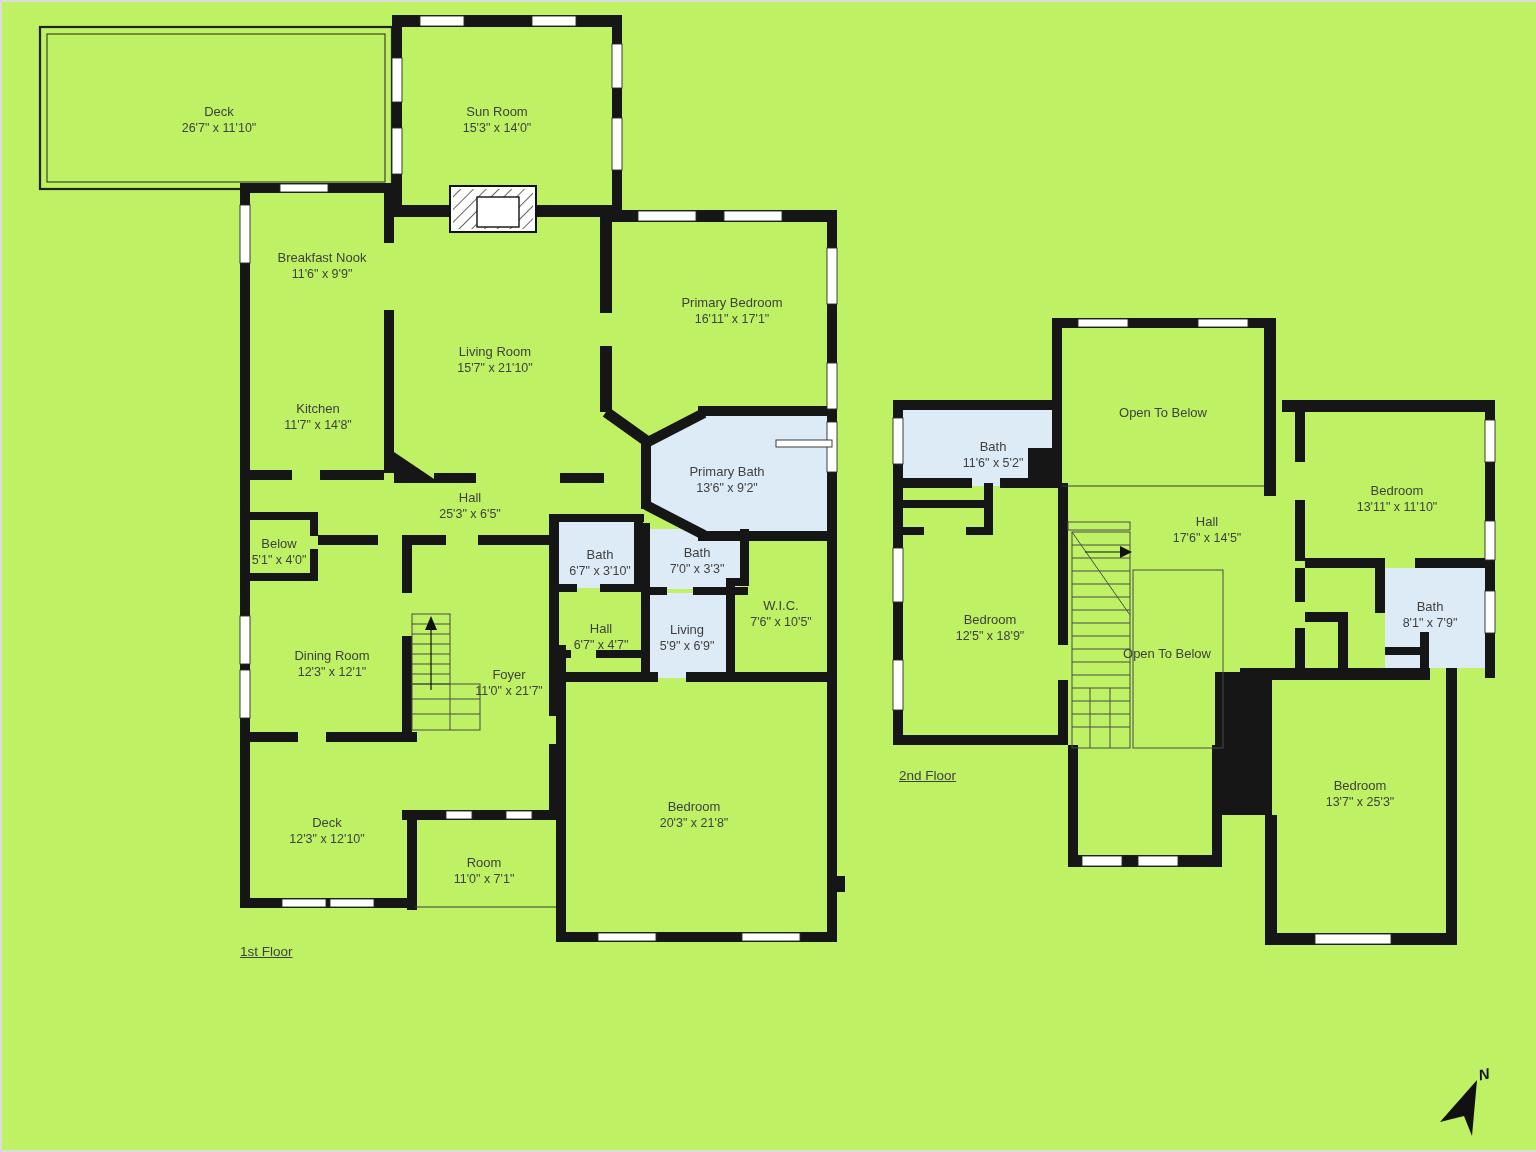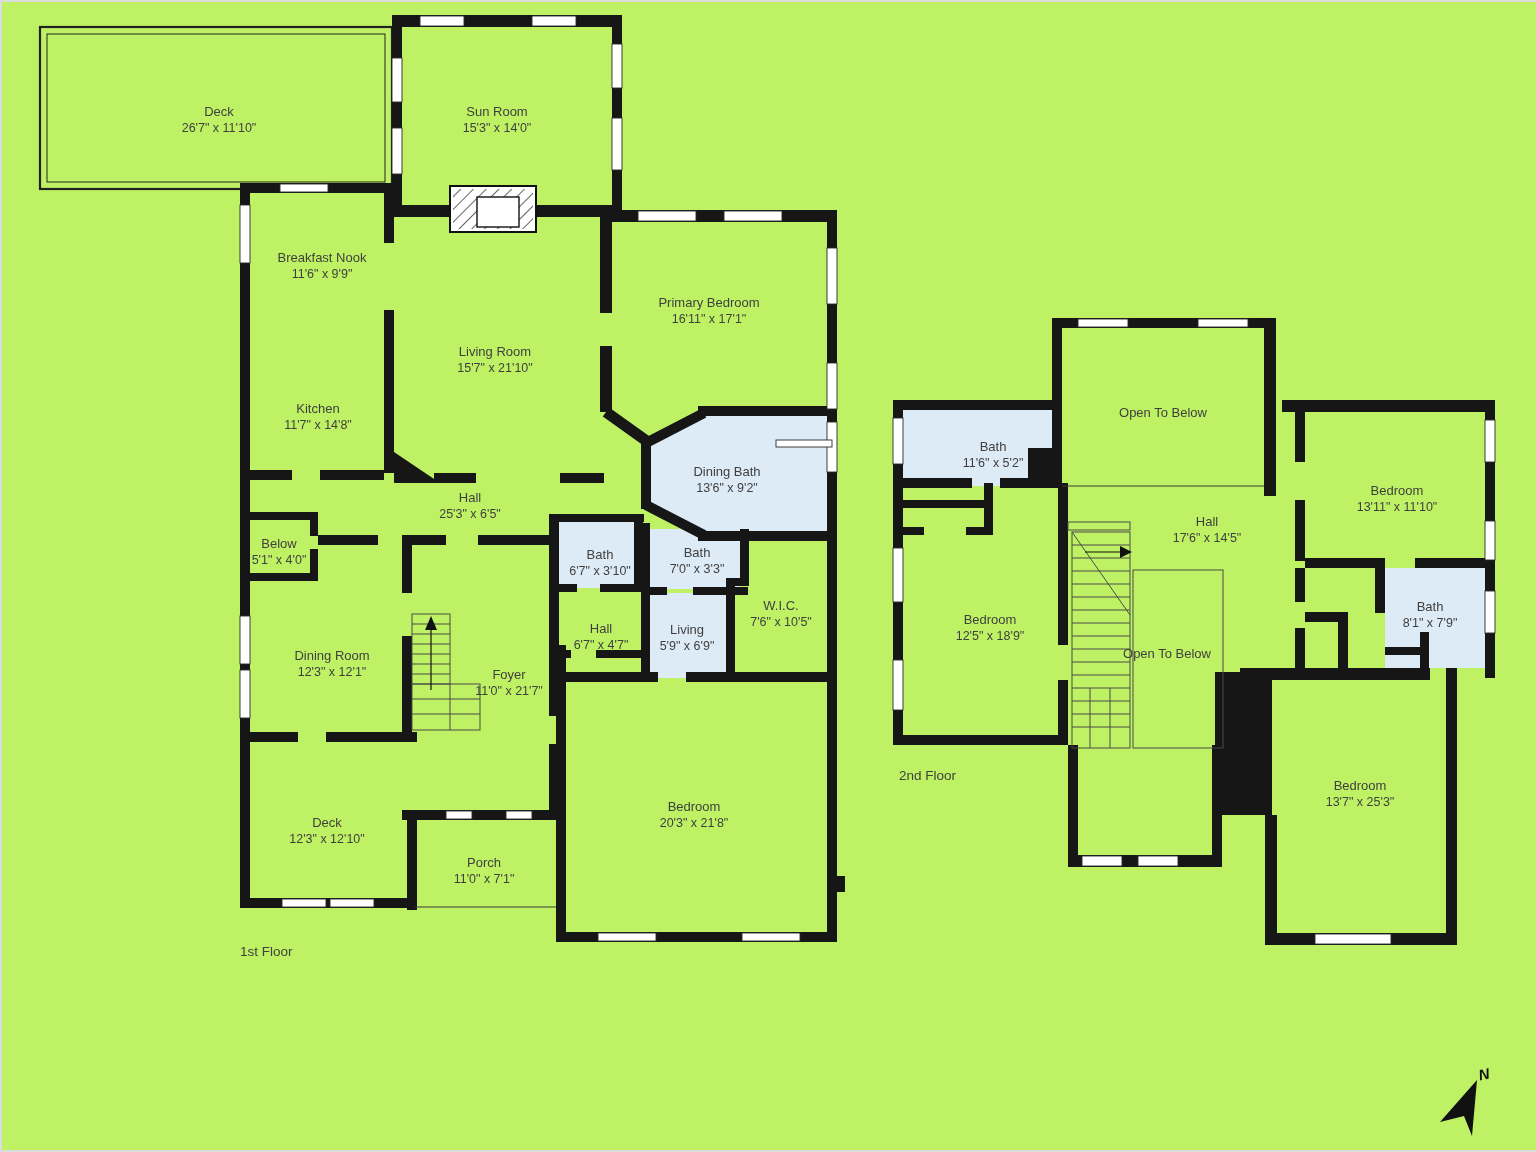--- a/index.html
+++ b/index.html
@@ -13,21 +13,21 @@
   .win{fill:#ffffff;stroke:#2a2a2a;stroke-width:0.9;}
   .thin{stroke:#3a3a3a;stroke-width:1;fill:none;}
   .stair{stroke:#4a4a4a;stroke-width:1;fill:none;}
   .lbl{
     position:absolute;transform:translate(-50%,-50%);
     text-align:center;color:#3f3f3f;white-space:nowrap;
     font-size:13px;line-height:17px;
   }
   .lbl .dims{font-size:12.5px;}
   .floor-tag{
-    position:absolute;color:#3f3f3f;font-size:13.5px;white-space:nowrap;
+    position:absolute;color:#3f3f3f;font-size:13.5px;white-space:nowrap;text-decoration:underline;
   }
   .compass-n{
     position:absolute;transform:translate(-50%,-50%) rotate(-12deg);
     font-size:15px;font-style:italic;color:#111;font-weight:bold;
   }
 </style>
 </head>
 <body>
 
 <div class="page">
@@ -290,26 +290,26 @@
       <div class="dims">11'6" x 9'9"</div>
     </div>
 <div class="lbl" style="left:318px;top:417px">
       <div>Kitchen</div>
       <div class="dims">11'7" x 14'8"</div>
     </div>
 <div class="lbl" style="left:495px;top:360px">
       <div>Living Room</div>
       <div class="dims">15'7" x 21'10"</div>
     </div>
-<div class="lbl" style="left:709px;top:311px">
+<div class="lbl" style="left:732px;top:311px">
       <div>Primary Bedroom</div>
       <div class="dims">16'11" x 17'1"</div>
     </div>
 <div class="lbl" style="left:727px;top:480px">
-      <div>Dining Bath</div>
+      <div>Primary Bath</div>
       <div class="dims">13'6" x 9'2"</div>
     </div>
 <div class="lbl" style="left:470px;top:506px">
       <div>Hall</div>
       <div class="dims">25'3" x 6'5"</div>
     </div>
 <div class="lbl" style="left:279px;top:552px">
       <div>Below</div>
       <div class="dims">5'1" x 4'0"</div>
     </div>
@@ -339,21 +339,21 @@
     </div>
 <div class="lbl" style="left:509px;top:683px">
       <div>Foyer</div>
       <div class="dims">11'0" x 21'7"</div>
     </div>
 <div class="lbl" style="left:327px;top:831px">
       <div>Deck</div>
       <div class="dims">12'3" x 12'10"</div>
     </div>
 <div class="lbl" style="left:484px;top:871px">
-      <div>Porch</div>
+      <div>Room</div>
       <div class="dims">11'0" x 7'1"</div>
     </div>
 <div class="lbl" style="left:694px;top:815px">
       <div>Bedroom</div>
       <div class="dims">20'3" x 21'8"</div>
     </div>
 
 <div class="lbl" style="left:1163px;top:412px">
       <div>Open To Below</div>
     </div>

